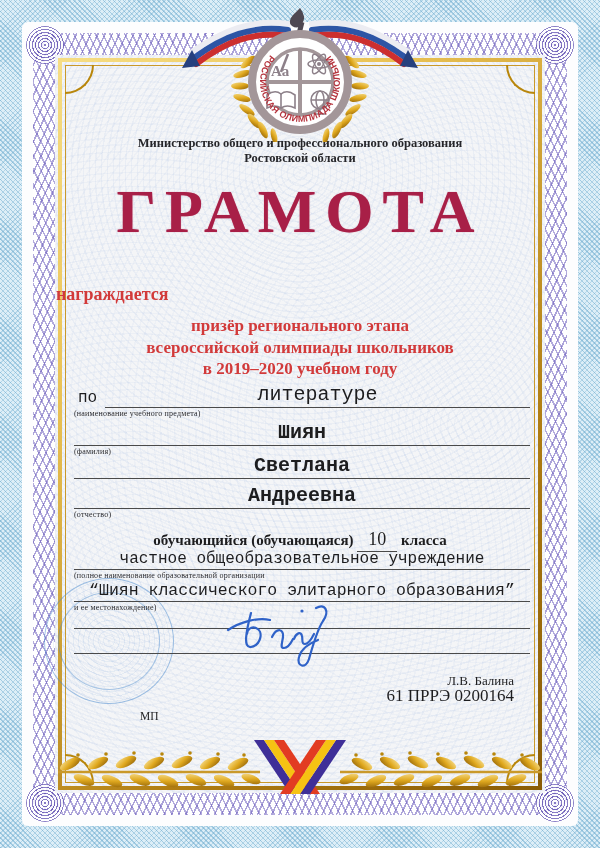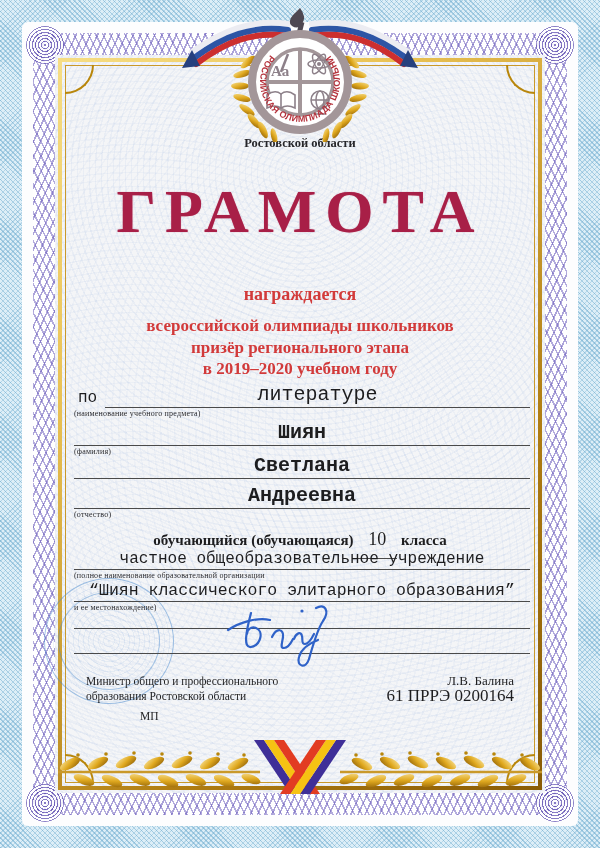--- a/index.html
+++ b/index.html
@@ -31,35 +31,35 @@
   .c-tl{left:3px;top:3px;border-right-width:2px;border-bottom-width:2px;border-bottom-right-radius:100%;}
   .c-tr{right:3px;top:3px;border-left-width:2px;border-bottom-width:2px;border-bottom-left-radius:100%;}
   .c-bl{left:3px;bottom:3px;border-right-width:2px;border-top-width:2px;border-top-right-radius:100%;}
   .c-br{right:3px;bottom:3px;border-left-width:2px;border-top-width:2px;border-top-left-radius:100%;}
   .content{position:absolute;inset:56px;z-index:5;}
   .ministry{position:absolute;top:80px;left:0;right:0;text-align:center;
     font-weight:bold;font-size:12.5px;line-height:15px;color:#26262a;}
   .big-title{position:absolute;top:122px;left:0;right:0;text-align:center;
     font-weight:bold;font-size:62px;line-height:66px;letter-spacing:9px;color:#a81f47;
     text-shadow:0 0 1px rgba(168,31,71,.6);}
-  .award-label{position:absolute;top:228px;left:0;right:0;text-align:center;
+  .award-label{position:absolute;top:228px;left:0;right:0;
     font-weight:bold;font-size:18px;color:#d23a3a;}
   .award-lines{position:absolute;top:259px;left:0;right:0;text-align:center;
     font-weight:bold;font-size:17px;line-height:21.5px;color:#d23a3a;}
   .field{position:absolute;left:18px;right:14px;}
   .vline{display:flex;align-items:flex-end;font-family:Liberation Mono, monospace;}
   .pre{font-size:16px;padding:0 8px 1px 4px;}
   .mid{flex:1;text-align:center;border-bottom:1px solid #4a4a4a;padding-bottom:1px;}
   .val{font-size:20px;line-height:22px;}
   .val.name{font-weight:bold;}
   .val.small{font-size:16px;line-height:18px;}
   .val.org{font-size:16.5px;line-height:16px;}
   .caption{font-size:8px;line-height:8px;text-align:left;margin-top:2px;color:#2a2a2e;letter-spacing:.2px;}
   .grade-row{position:absolute;top:473px;left:0;right:0;text-align:center;font-size:15px;font-weight:bold;}
-  .grade-num{display:inline-block;font-weight:normal;font-size:18px;padding:0 11px 8px 11px;border-bottom:1px solid #4a4a4a;}
+  .grade-num{display:inline-block;font-weight:normal;font-size:18px;padding:0 11px 1px 11px;border-bottom:1px solid #4a4a4a;}
   .hr{position:absolute;left:18px;right:14px;border-bottom:1px solid #4a4a4a;}
   .minister{position:absolute;left:30px;top:618px;width:210px;font-size:11.5px;line-height:14.5px;}
   .mp{position:absolute;left:84px;top:654px;font-size:11.5px;}
   .signer{position:absolute;right:30px;top:617px;font-size:13px;}
   .serial{position:absolute;right:30px;top:630px;font-size:17px;font-weight:normal;}
   .stamp{position:absolute;left:44px;top:578px;width:128px;height:124px;border-radius:50%;
     border:1.5px solid rgba(70,135,205,.5);z-index:4;
     background:repeating-radial-gradient(circle at 50% 50%, rgba(90,150,215,.10) 0 1px, transparent 1px 5px);}
   .stamp::before{content:"";position:absolute;inset:13px;border-radius:50%;border:1px solid rgba(70,135,205,.42);}
   .emblem-svg{position:absolute;left:130px;top:4px;z-index:6;}
@@ -152,29 +152,30 @@
     <path id="ringPath" d="M 141.7,49.7 A 40,40 0 1 0 198.3,49.7" fill="none"></path>
     <text font-size="9" font-weight="bold" letter-spacing="0.3" font-family="Liberation Sans, sans-serif">
       <textPath href="#ringPath" startOffset="50%" text-anchor="middle">
         <tspan fill="#b5323c">ВСЕРОССИЙСКАЯ </tspan><tspan fill="#b5323c">ОЛИМПИАДА </tspan><tspan fill="#b5323c">ШКОЛЬНИКОВ</tspan>
       </textPath>
     </text>
   </svg>
 
   <div class="content">
     <div class="ministry">
+      <div>Министерство общего и профессионального образования</div>
       <div>Ростовской области</div>
     </div>
 
     <div class="big-title">ГРАМОТА</div>
 
     <div class="award-label">награждается</div>
     <div class="award-lines">
+      <div>призёр регионального этапа</div>
       <div>всероссийской олимпиады школьников</div>
-      <div>призёр регионального этапа</div>
       <div>в 2019–2020 учебном году</div>
     </div>
 
     <div class="field" style="top:328px">
       <div class="vline">
         <span class="pre">по</span>
         <span class="mid"><span class="val">литературе</span></span>
       </div>
       <div class="caption">(наименование учебного предмета)</div>
     </div>
@@ -215,24 +216,20 @@
     <div class="field" style="top:526px">
       <div class="vline">
           <span class="mid"><span class="val org">“Шиян классического элитарного образования”</span></span>
         </div>
       <div class="caption">и ее местонахождение)</div>
     </div>
 
     <div class="hr" style="top:572px"></div>
     <div class="hr" style="top:597px"></div>
 
-    <div class="minister">
-      <div>Министр общего и профессионального</div>
-      <div>образования Ростовской области</div>
-    </div>
     <div class="mp">МП</div>
     <div class="signer">Л.В. Балина</div>
     <div class="serial">61 ПРРЭ 0200164</div>
   </div>
 
   <div class="stamp"></div>
 
   <svg class="sig-svg" width="116" height="72" viewBox="0 0 116 72">
     <g fill="none" stroke="#2f62c8" stroke-width="2.2" stroke-linecap="round">
       <path d="M6,30 C18,22 36,17 48,20"></path>

